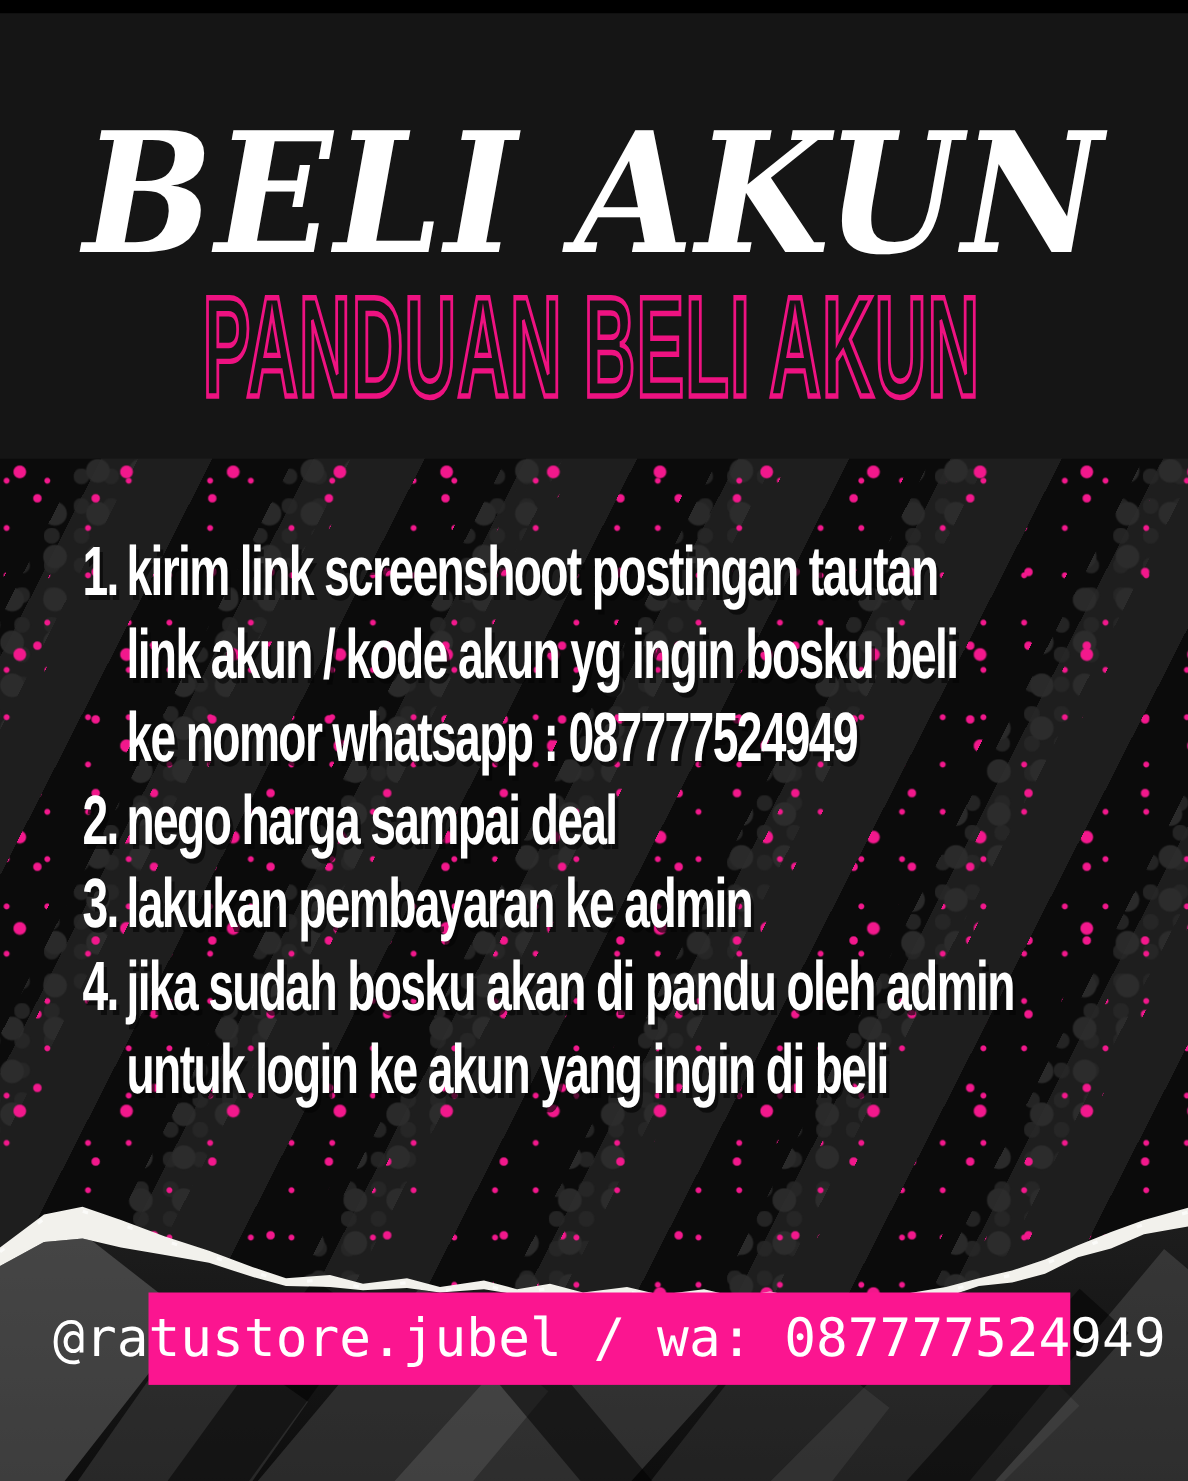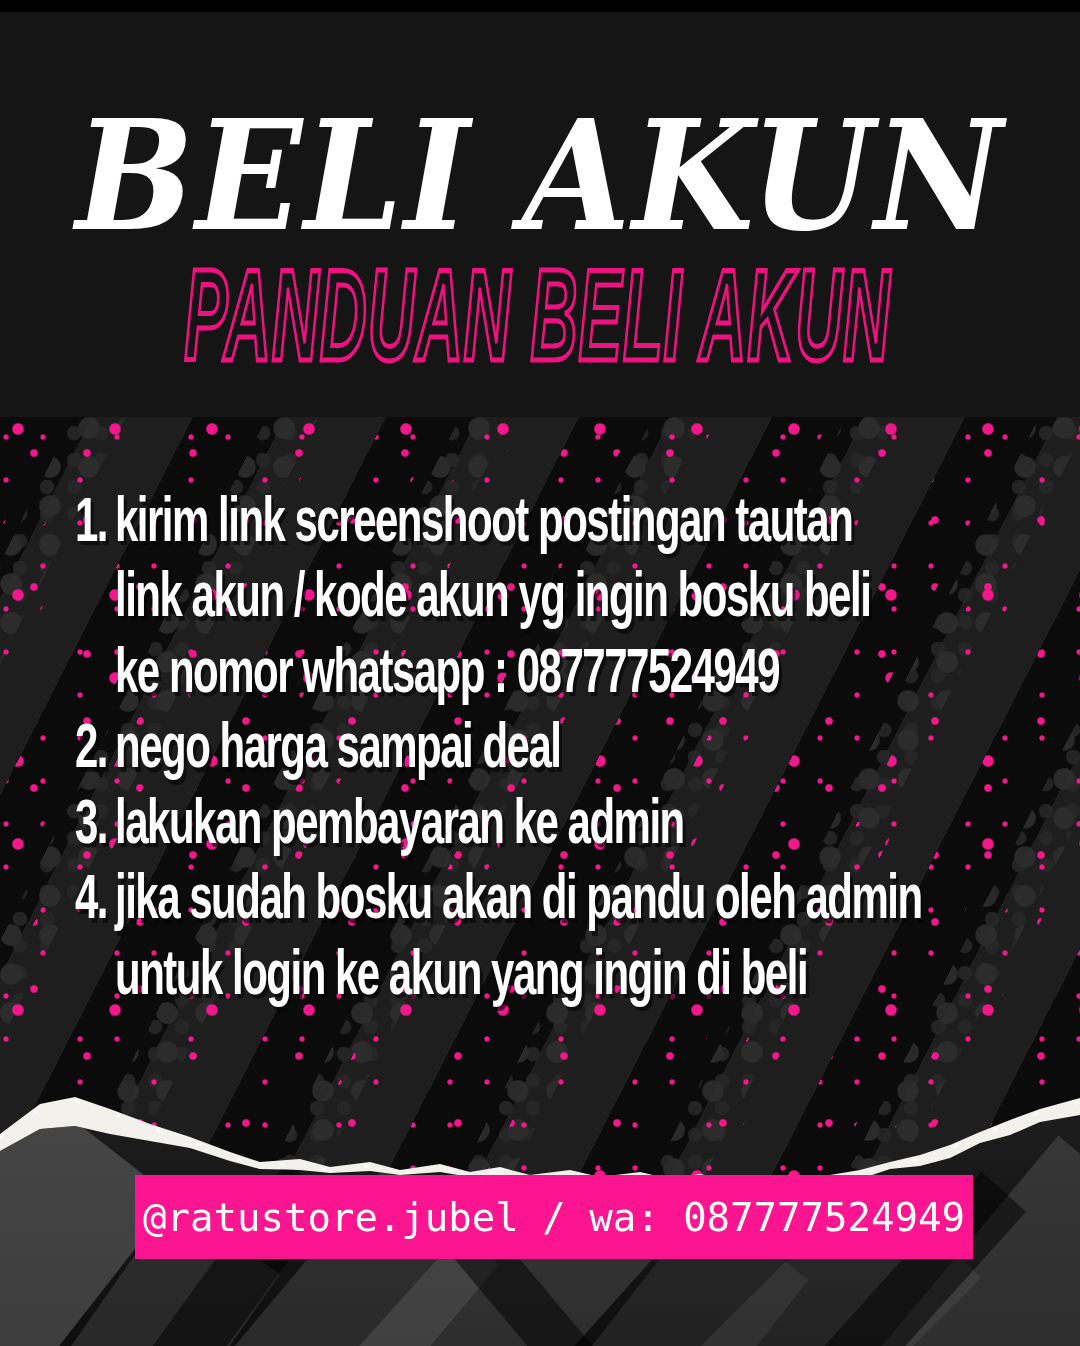--- a/index.html
+++ b/index.html
@@ -60,21 +60,21 @@
     font-style:italic;font-weight:bold;
     font-size:152px;line-height:160px;
     letter-spacing:2px;
     color:var(--text-white);
     transform:scaleX(0.92);
     transform-origin:center top;
     white-space:nowrap;
   }
   .subtitle-wrap{
     position:absolute;top:233px;left:0;width:1076px;
-    display:flex;justify-content:center;font-style:italic;
+    display:flex;justify-content:center;
   }
   .subtitle{
     font-weight:bold;
     font-size:130px;line-height:140px;
     letter-spacing:2px;
     color:transparent;
     -webkit-text-stroke:5px var(--accent-pink);
     transform:scaleX(0.5);
     transform-origin:center top;
     white-space:nowrap;
@@ -101,21 +101,21 @@
   .torn{position:absolute;left:0;top:1076px;width:1080px;height:270px;display:block;}
 
   
   .banner{
     position:absolute;left:135px;top:1163px;width:838px;height:84px;
     background:var(--banner-pink);
     display:flex;align-items:center;justify-content:center;
   }
   .banner span{
     font-family:"DejaVu Sans Mono",monospace;
-    font-size:39px;
+    font-size:48px;
     color:var(--text-white);
     white-space:nowrap;
   }
 </style>
 </head>
 <body>
 
 <div class="poster">
 
   <div class="pattern">

